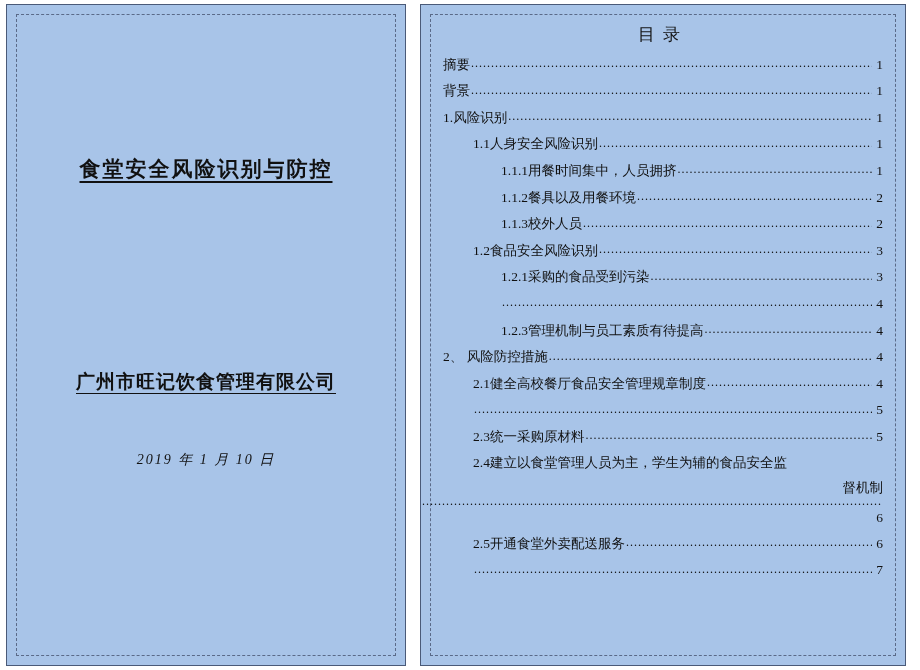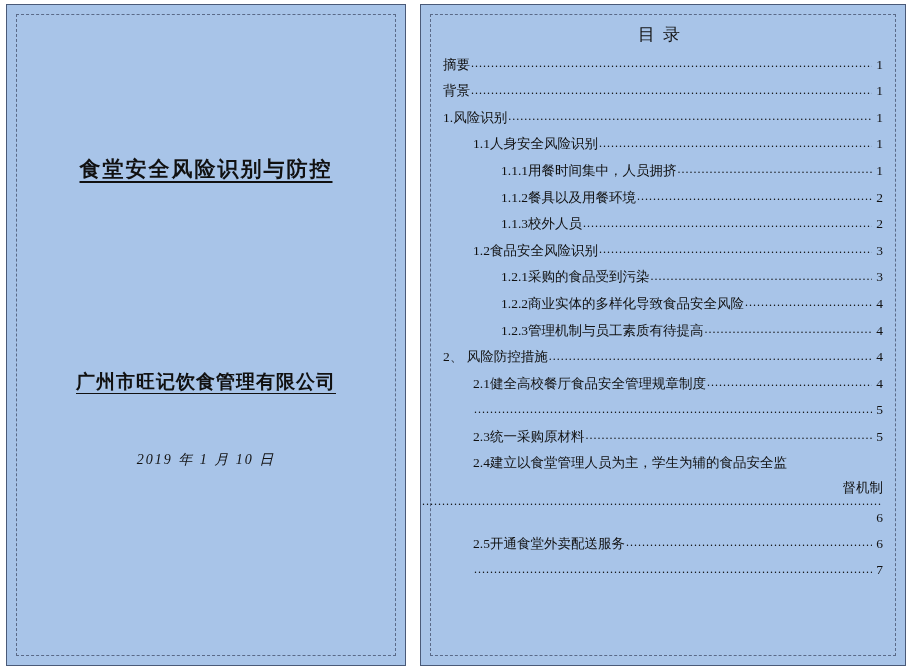--- a/index.html
+++ b/index.html
@@ -204,21 +204,20 @@
             <span class="label">1.2食品安全风险识别</span>
             <span class="dots">.......................................................................................................................................................................................................</span>
             <span class="pageno">3</span>
           </div>
           <div class="toc-entry lvl2">
             <span class="label">1.2.1采购的食品受到污染</span>
             <span class="dots">.......................................................................................................................................................................................................</span>
             <span class="pageno">3</span>
           </div>
           <div class="toc-entry lvl2">
-            <span class="label">1.2.2商业实体的多样化导致食品安全风险</span>
             <span class="dots">.......................................................................................................................................................................................................</span>
             <span class="pageno">4</span>
           </div>
           <div class="toc-entry lvl2">
             <span class="label">1.2.3管理机制与员工素质有待提高</span>
             <span class="dots">.......................................................................................................................................................................................................</span>
             <span class="pageno">4</span>
           </div>
           <div class="toc-entry lvl0">
             <span class="label">2、 风险防控措施</span>

